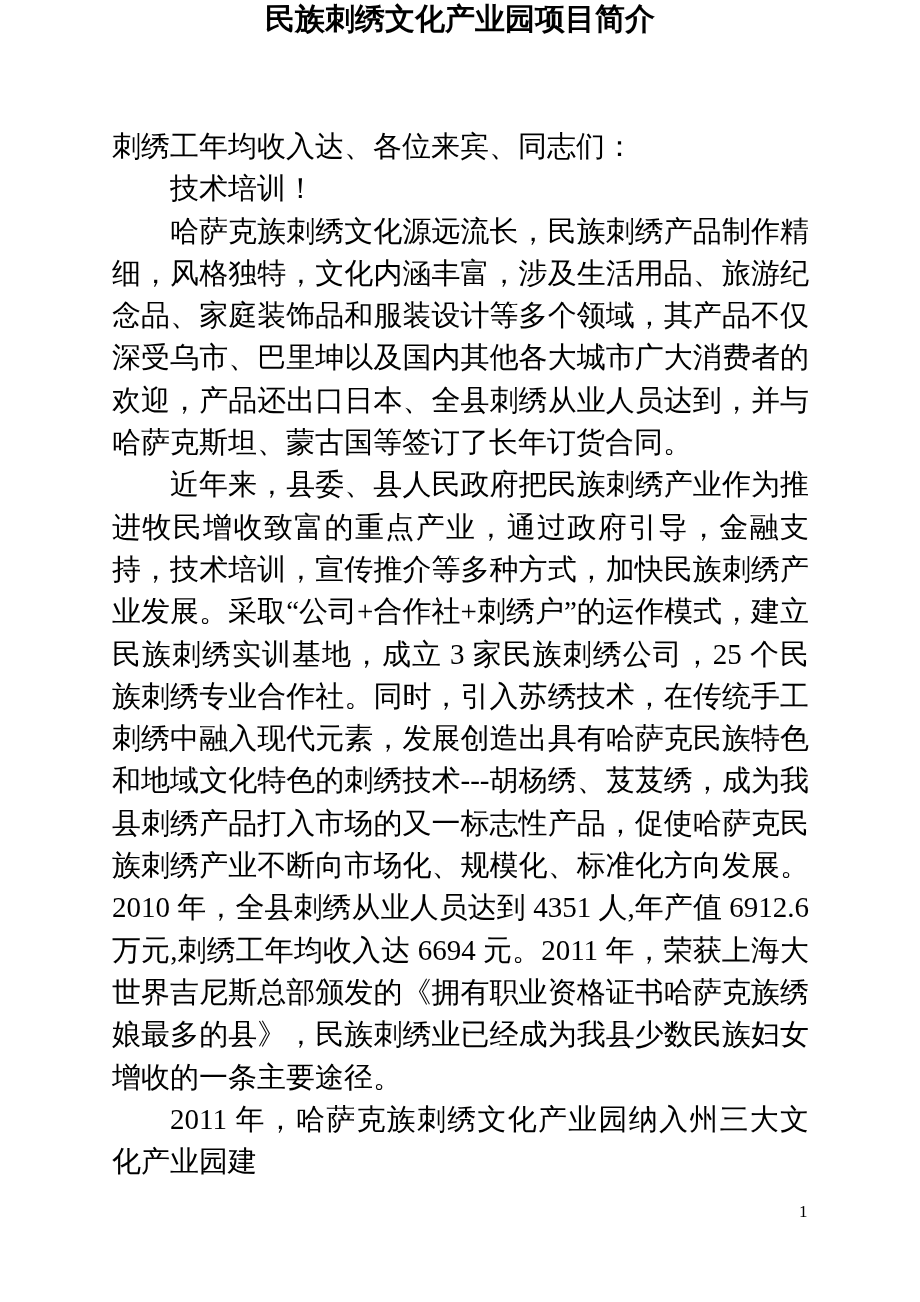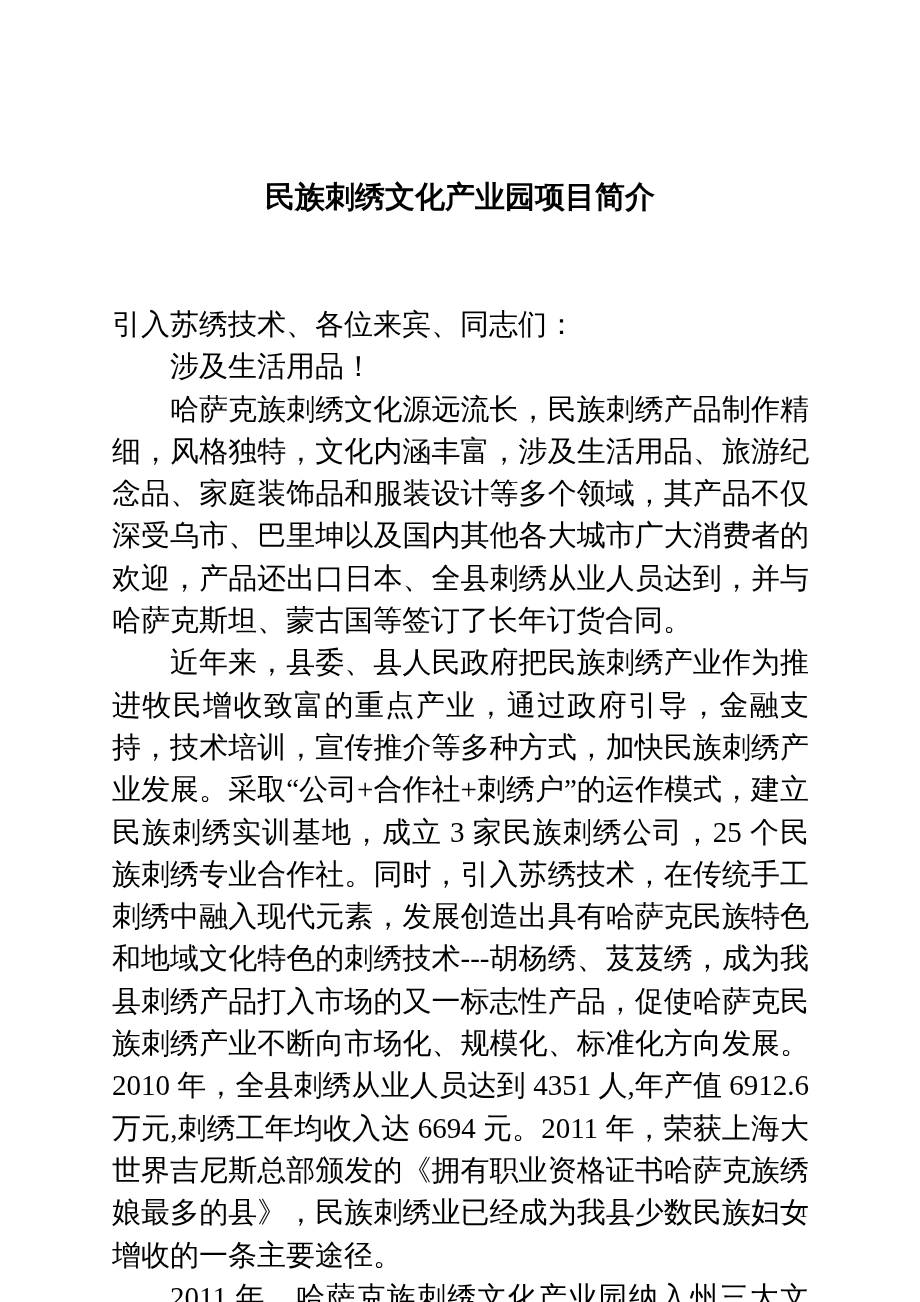--- a/index.html
+++ b/index.html
@@ -11,21 +11,20 @@
     position: relative;
     width: 920px;
     height: 1302px;
     background: #ffffff;
     overflow: hidden;
     color: #000000;
     font-family: "Liberation Serif", serif;
   }
   .doc-title {
     margin: 0;
-    padding-top: 178px;
     font-family: "Liberation Sans", sans-serif;
     font-weight: 700;
     font-size: 30px;
     line-height: 38px;
     text-align: center;
   }
   .doc-body {
     margin: 87px 0 0 112px;
     width: 697px;
     font-size: 29px;
@@ -46,20 +45,20 @@
     font-size: 17px;
     line-height: 20px;
   }
 </style>
 </head>
 <body>
 
 <div class="sheet">
   <h1 class="doc-title">民族刺绣文化产业园项目简介</h1>
   <div class="doc-body">
-      <p class="para">引入苏绣技术、各位来宾、同志们：</p>
-      <p class="para indent">涉及生活用品！</p>
+      <p class="para">刺绣工年均收入达、各位来宾、同志们：</p>
+      <p class="para indent">技术培训！</p>
       <p class="para indent">哈萨克族刺绣文化源远流长，民族刺绣产品制作精细，风格独特，文化内涵丰富，涉及生活用品、旅游纪念品、家庭装饰品和服装设计等多个领域，其产品不仅深受乌市、巴里坤以及国内其他各大城市广大消费者的欢迎，产品还出口日本、全县刺绣从业人员达到，并与哈萨克斯坦、蒙古国等签订了长年订货合同。</p>
       <p class="para indent">近年来，县委、县人民政府把民族刺绣产业作为推进牧民增收致富的重点产业，通过政府引导，金融支持，技术培训，宣传推介等多种方式，加快民族刺绣产业发展。采取“公司+合作社+刺绣户”的运作模式，建立民族刺绣实训基地，成立 3 家民族刺绣公司，25 个民族刺绣专业合作社。同时，引入苏绣技术，在传统手工刺绣中融入现代元素，发展创造出具有哈萨克民族特色和地域文化特色的刺绣技术---胡杨绣、芨芨绣，成为我县刺绣产品打入市场的又一标志性产品，促使哈萨克民族刺绣产业不断向市场化、规模化、标准化方向发展。2010 年，全县刺绣从业人员达到 4351 人,年产值 6912.6 万元,刺绣工年均收入达 6694 元。2011 年，荣获上海大世界吉尼斯总部颁发的《拥有职业资格证书哈萨克族绣娘最多的县》，民族刺绣业已经成为我县少数民族妇女增收的一条主要途径。</p>
       <p class="para indent">2011 年，哈萨克族刺绣文化产业园纳入州三大文化产业园建</p>
     </div>
   <div class="page-number">1</div>
 </div>
 
 </body></html>

